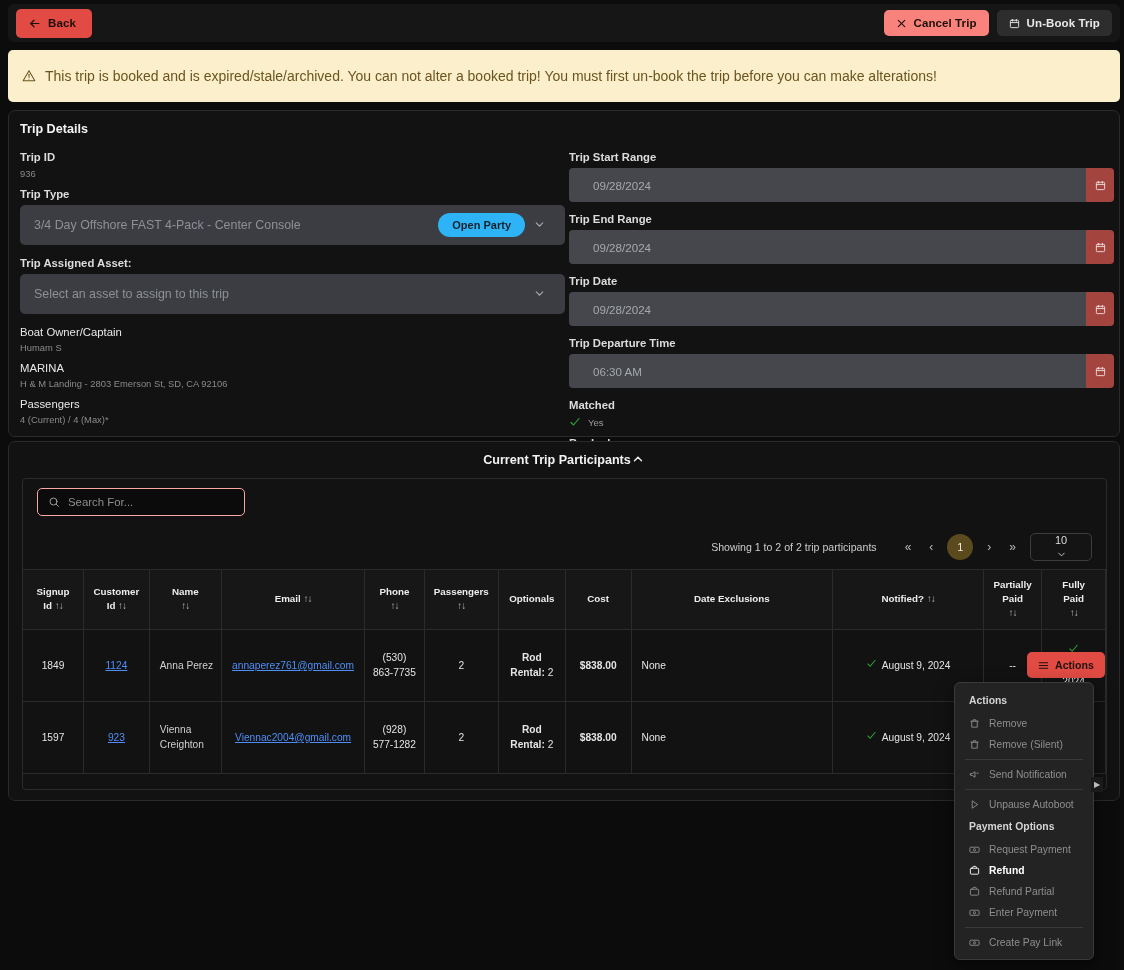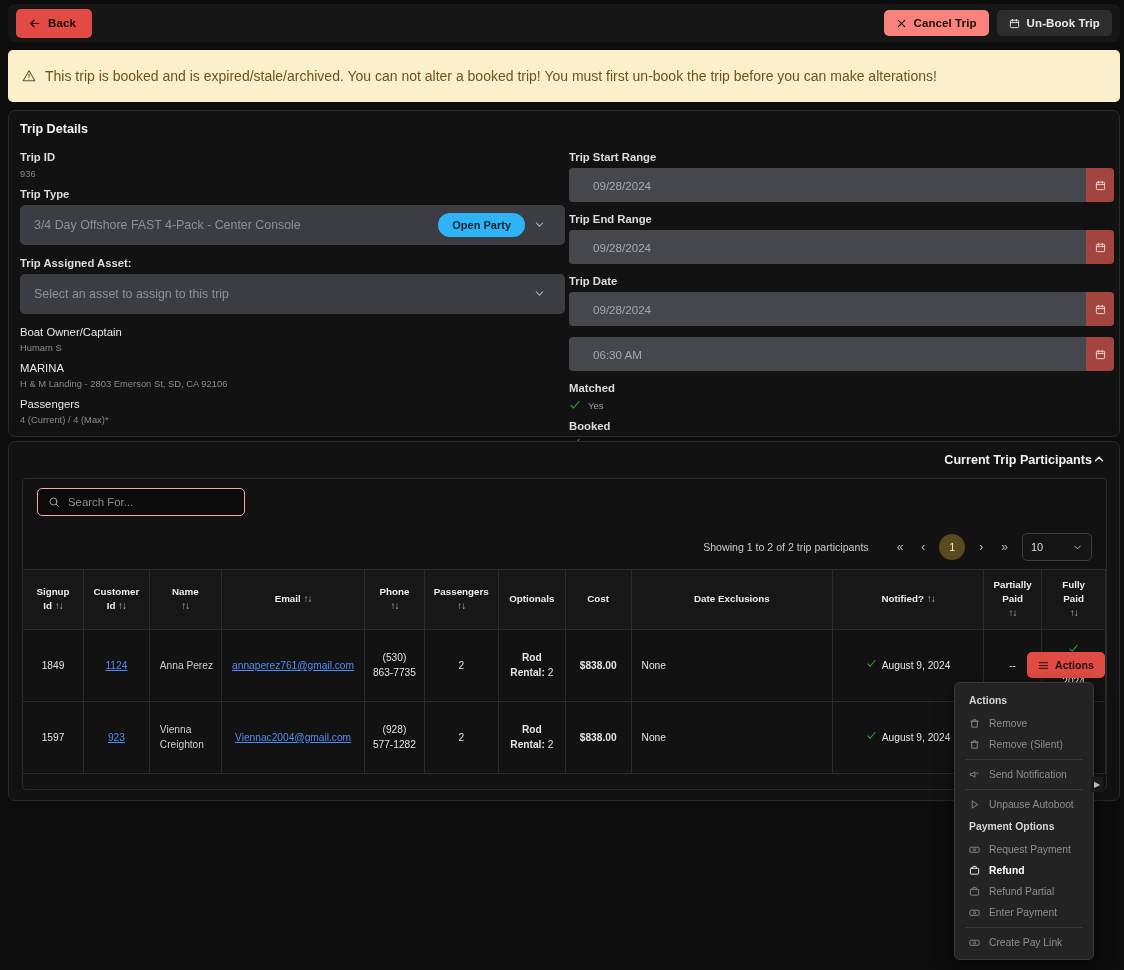--- a/index.html
+++ b/index.html
@@ -80,21 +80,21 @@
     width: 28px; background: #a3443f; border-radius: 0 4px 4px 0;
     display: flex; align-items: center; justify-content: center;
   }
   .yes-row { display: flex; align-items: center; gap: 7px; margin-bottom: 9px; }
   .yes-row span { font-size: 9.6px; color: #9a9a9a; }
 
   
   #participants-panel { left: 8px; top: 441px; width: 1112px; height: 360px; }
   #participants-panel .panel-head {
     position: absolute; left: 0; top: 0; width: 100%; height: 36px;
-    display: flex; align-items: center; justify-content: flex-end;
+    display: flex; align-items: center; justify-content: center;
     padding: 0 13px;
   }
   .collapse-btn { background: none; border: none; color: #f0f0f0; font-size: 13px; cursor: pointer; }
 
   .table-wrap {
     position: absolute; left: 13px; top: 36px; width: 1085px; height: 312px;
     border: 1px solid #2b2b2b; border-radius: 4px; overflow: hidden;
     background: #121212;
   }
   .table-toolbar { height: 46px; display: flex; align-items: center; padding: 0 14px; }
@@ -113,23 +113,23 @@
   .pager { height: 44px; display: flex; align-items: center; justify-content: flex-end; gap: 10px; padding: 0 14px; }
   .pager-info { font-size: 10.6px; color: #cccccc; margin-right: 14px; }
   .pg { background: none; border: none; color: #b9b9b9; font-size: 12px; cursor: pointer; padding: 2px 4px; }
   .pg-active {
     width: 26px; height: 26px; border-radius: 50%;
     background: #5b4a1d; color: #f1eada; font-size: 11px;
     display: inline-flex; align-items: center; justify-content: center;
     border: none; cursor: pointer;
   }
   .page-size {
-    width: 70px; height: 28px; background: #141414; border: 1px solid #3d3d3d;
+    width: 62px; height: 28px; background: #141414; border: 1px solid #3d3d3d;
     border-radius: 5px; display: flex; align-items: center; justify-content: space-between;
-    padding: 0 8px; font-size: 11px; color: #dcdcdc; cursor: pointer;
+    padding: 0 0; font-size: 11px; color: #dcdcdc; cursor: pointer; flex-direction: column;
   }
 
   table { width: 100%; border-collapse: collapse; table-layout: fixed; }
   thead th {
     background: #171717; border-top: 1px solid #2b2b2b;
     border-right: 1px solid #2b2b2b; border-bottom: 1px solid #2b2b2b;
     font-size: 9.8px; font-weight: 700; color: #ececec;
     padding: 8px 4px; height: 58px; vertical-align: middle; text-align: center;
     line-height: 1.45;
   }
@@ -305,20 +305,21 @@
             <svg width="11" height="11" viewBox="0 0 24 24" fill="none" stroke="#f3dcda" stroke-width="2" stroke-linecap="round">
                 <rect x="3" y="5" width="18" height="16" rx="2"></rect>
                 <line x1="3" y1="10" x2="21" y2="10"></line>
                 <line x1="8" y1="3" x2="8" y2="7"></line>
                 <line x1="16" y1="3" x2="16" y2="7"></line>
               </svg>
           </span>
         </div>
       </div>
 
+      <span class="lbl">Trip Departure Time</span>
       <div class="date-row">
         <div class="date-input">06:30 AM</div>
         <div class="date-btn">
           <span class="ic">
             <svg width="11" height="11" viewBox="0 0 24 24" fill="none" stroke="#f3dcda" stroke-width="2" stroke-linecap="round">
                 <rect x="3" y="5" width="18" height="16" rx="2"></rect>
                 <line x1="3" y1="10" x2="21" y2="10"></line>
                 <line x1="8" y1="3" x2="8" y2="7"></line>
                 <line x1="16" y1="3" x2="16" y2="7"></line>
               </svg>

